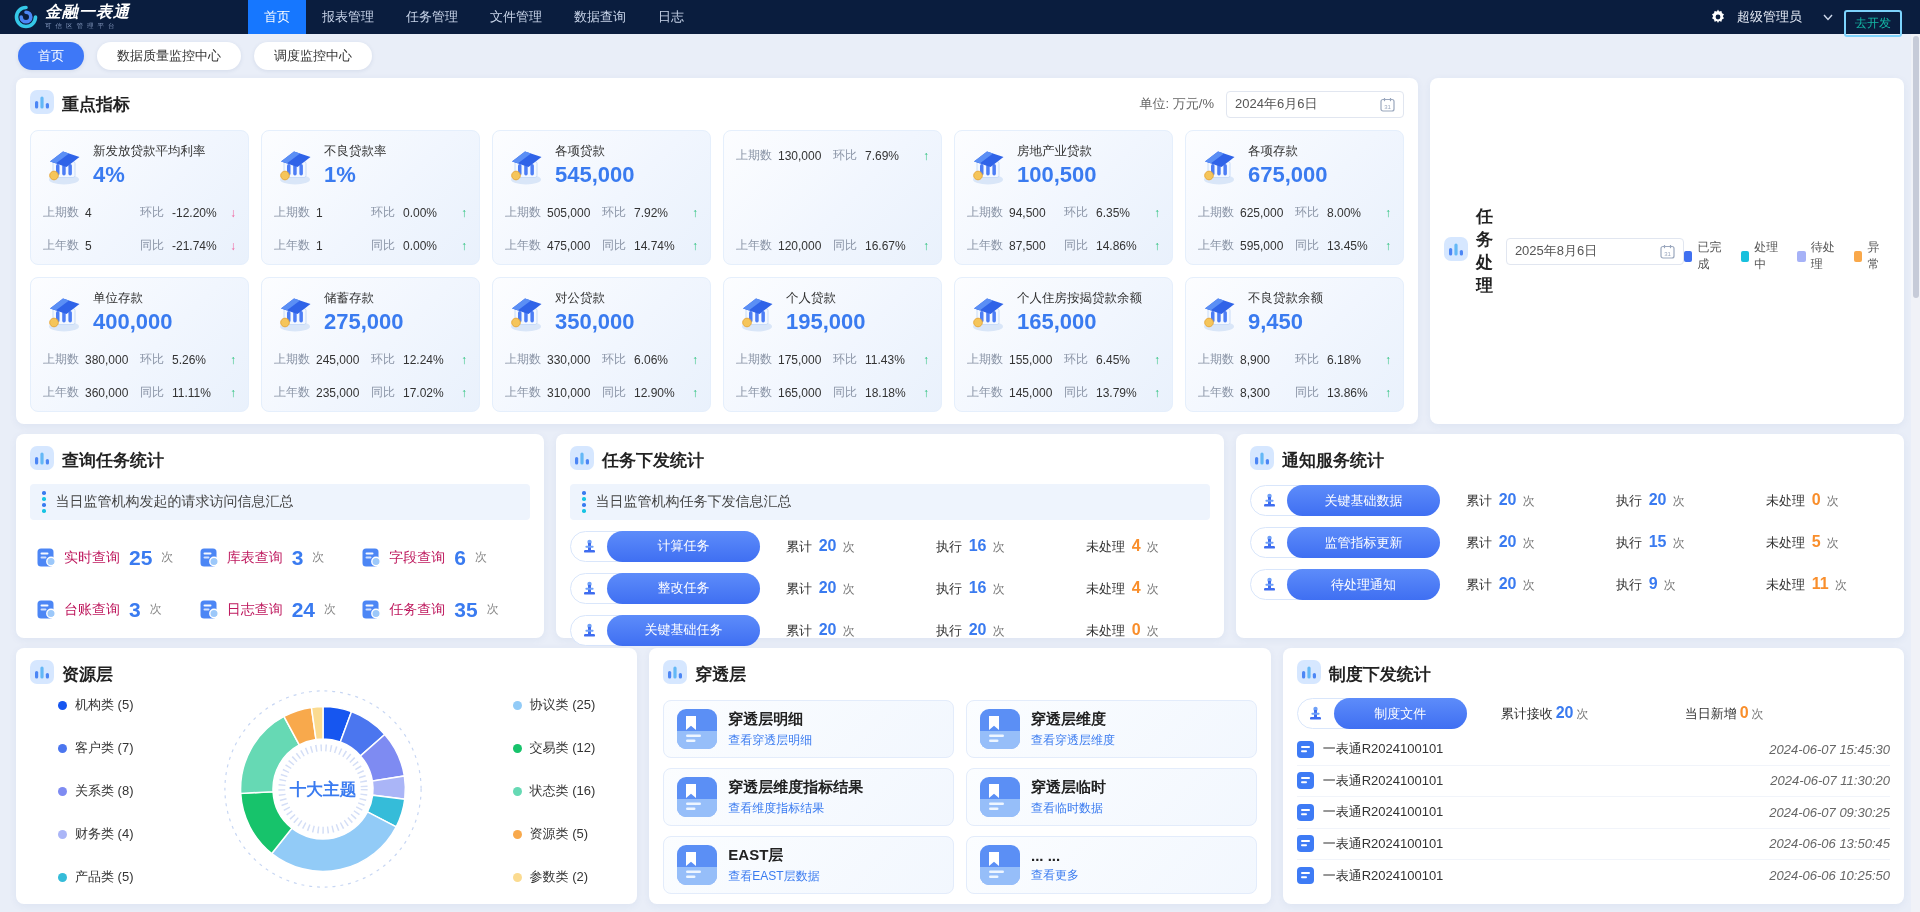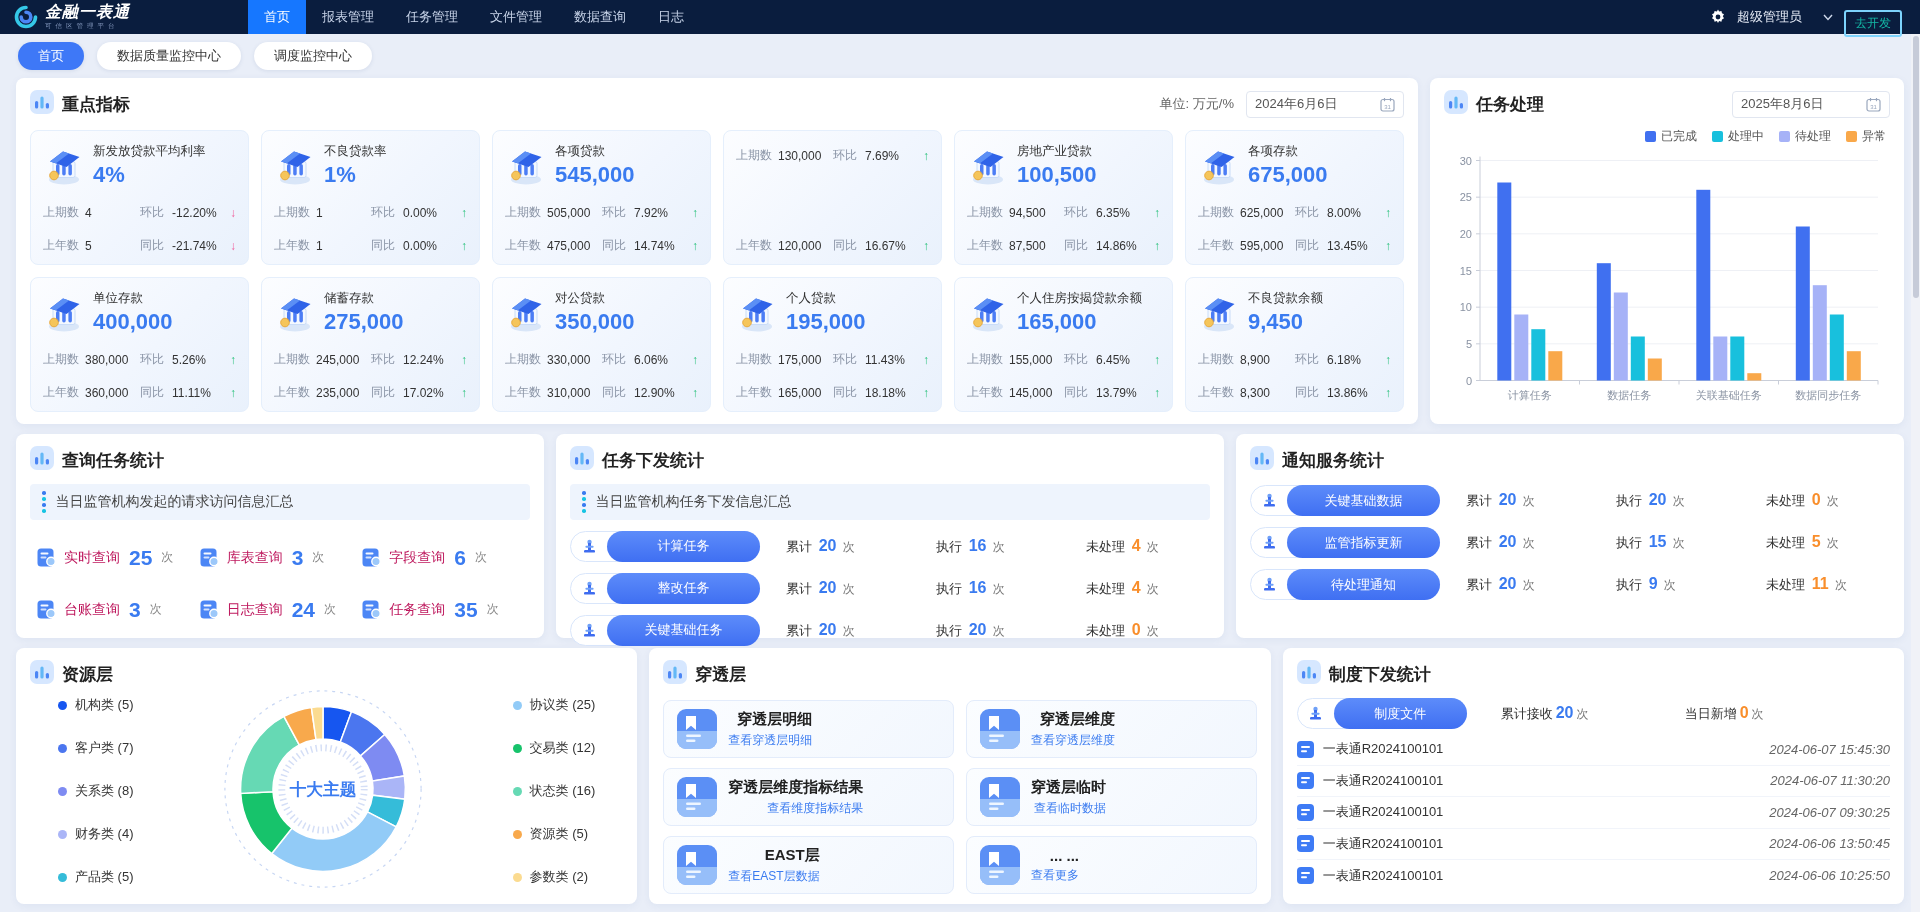--- a/index.html
+++ b/index.html
@@ -23,39 +23,39 @@
     box-shadow:0 1px 4px rgba(30,60,120,.10);cursor:pointer;white-space:nowrap;}
   .tab.active{background:#3e78f7;color:#fff;}
   
   .main{padding:6px 16px 0;}
   .row{display:flex;gap:12px;margin-bottom:10px;}
   .panel{background:#fff;border-radius:8px;box-shadow:0 2px 8px rgba(40,70,140,.06);padding:12px 14px;}
   .panel-header{display:flex;align-items:center;gap:8px;}
   .panel-title{font-size:17px;font-weight:bold;color:#222;}
   .hdr-right{margin-left:auto;display:flex;align-items:center;gap:12px;}
   .unit-label{font-size:13px;color:#666;}
-  .date-box{width:158px;height:27px;border:1px solid #e1e6f0;border-radius:4px;background:#fff;
+  .date-box{width:178px;height:27px;border:1px solid #e1e6f0;border-radius:4px;background:#fff;
     display:flex;align-items:center;padding:0 8px;font-size:13px;color:#555;cursor:pointer;}
   .date-box svg{margin-left:auto;}
   
   .kpi-panel{width:1402px;height:346px;}
   .kpi-grid{display:grid;grid-template-columns:repeat(6,1fr);grid-template-rows:1fr 1fr;gap:12px;margin-top:12px;height:282px;}
   .kpi-card{border:1px solid #e5effc;border-radius:8px;padding:12px 12px 10px;
     background:linear-gradient(135deg,#fcfdff 0%,#f1f6fe 55%,#e9f1fc 100%);
     display:flex;flex-direction:column;justify-content:space-between;}
   .kpi-top{display:flex;align-items:center;gap:8px;}
   .kpi-name{font-size:12.5px;color:#333;white-space:nowrap;}
   .kpi-value{font-size:22px;font-weight:bold;color:#3a7bf0;margin-top:2px;}
   .kpi-row{display:grid;grid-template-columns:42px 1fr 32px 52px 12px;font-size:12px;color:#333;align-items:center;margin-top:4px;}
   .kpi-lbl{color:#8a94a6;}
   .arrow{font-weight:bold;font-size:12px;text-align:right;}
   .arrow.up{color:#2bc27d;}
   .arrow.down{color:#f0649e;}
   
-  .task-panel{flex:1;height:346px;display:flex;flex-direction:column;}
+  .task-panel{flex:1;height:346px;display:flex;}
   .legend{display:flex;justify-content:flex-end;gap:15px;font-size:12px;color:#555;margin:10px 4px 0 0;}
   .legend-item{display:flex;align-items:center;gap:5px;cursor:pointer;}
   .legend-sq{width:11px;height:11px;border-radius:2px;display:inline-block;}
   .chart-wrap{flex:1;margin-top:2px;}
   
   .stat-panel{flex:1;height:204px;}
   .subtitle-bar{margin-top:10px;background:#eef4fd;border-radius:4px;padding:7px 12px;display:flex;align-items:center;gap:10px;
     font-size:14px;color:#444;}
   .dots{display:flex;flex-direction:column;gap:2.5px;}
   .dots i{width:3.5px;height:3.5px;border-radius:50%;}
@@ -74,21 +74,21 @@
   .stat.pending b{color:#f98e2b;}
   .stat i{font-style:normal;color:#777;font-size:12px;}
   
   .row3-panel{flex:1;height:256px;}
   .res-body{display:flex;align-items:center;justify-content:space-between;padding:0 28px;height:206px;}
   .res-legend{display:flex;flex-direction:column;gap:25px;}
   .res-li{display:flex;align-items:center;gap:8px;font-size:13px;color:#333;white-space:nowrap;}
   .res-dot{width:9px;height:9px;border-radius:50%;}
   .pen-grid{display:grid;grid-template-columns:1fr 1fr;gap:10px 12px;margin-top:12px;}
   .pen-card{border:1px solid #e3ecfb;border-radius:8px;background:linear-gradient(135deg,#fbfdff,#f2f7fe);
-    padding:8px 12px;display:flex;gap:10px;align-items:center;height:58px;cursor:pointer;text-align:right;}
+    padding:8px 12px;display:flex;gap:10px;align-items:center;height:58px;cursor:pointer;}
   .pen-title{font-size:15px;font-weight:bold;color:#222;}
   .pen-link{font-size:12px;color:#3a7bf0;margin-top:3px;cursor:pointer;}
   .reg-head{display:flex;align-items:center;margin-top:10px;}
   .reg-head .cap{width:170px;}
   .reg-list{margin-top:5px;}
   .reg-row{display:flex;align-items:center;gap:9px;height:31.5px;border-bottom:1px solid #f1f4fa;font-size:13px;color:#333;}
   .reg-row:last-child{border-bottom:none;}
   .reg-time{margin-left:auto;color:#666;font-style:italic;}
   
   .scrollbar{position:absolute;right:0;top:34px;width:9px;height:878px;background:#f0f2f7;}

